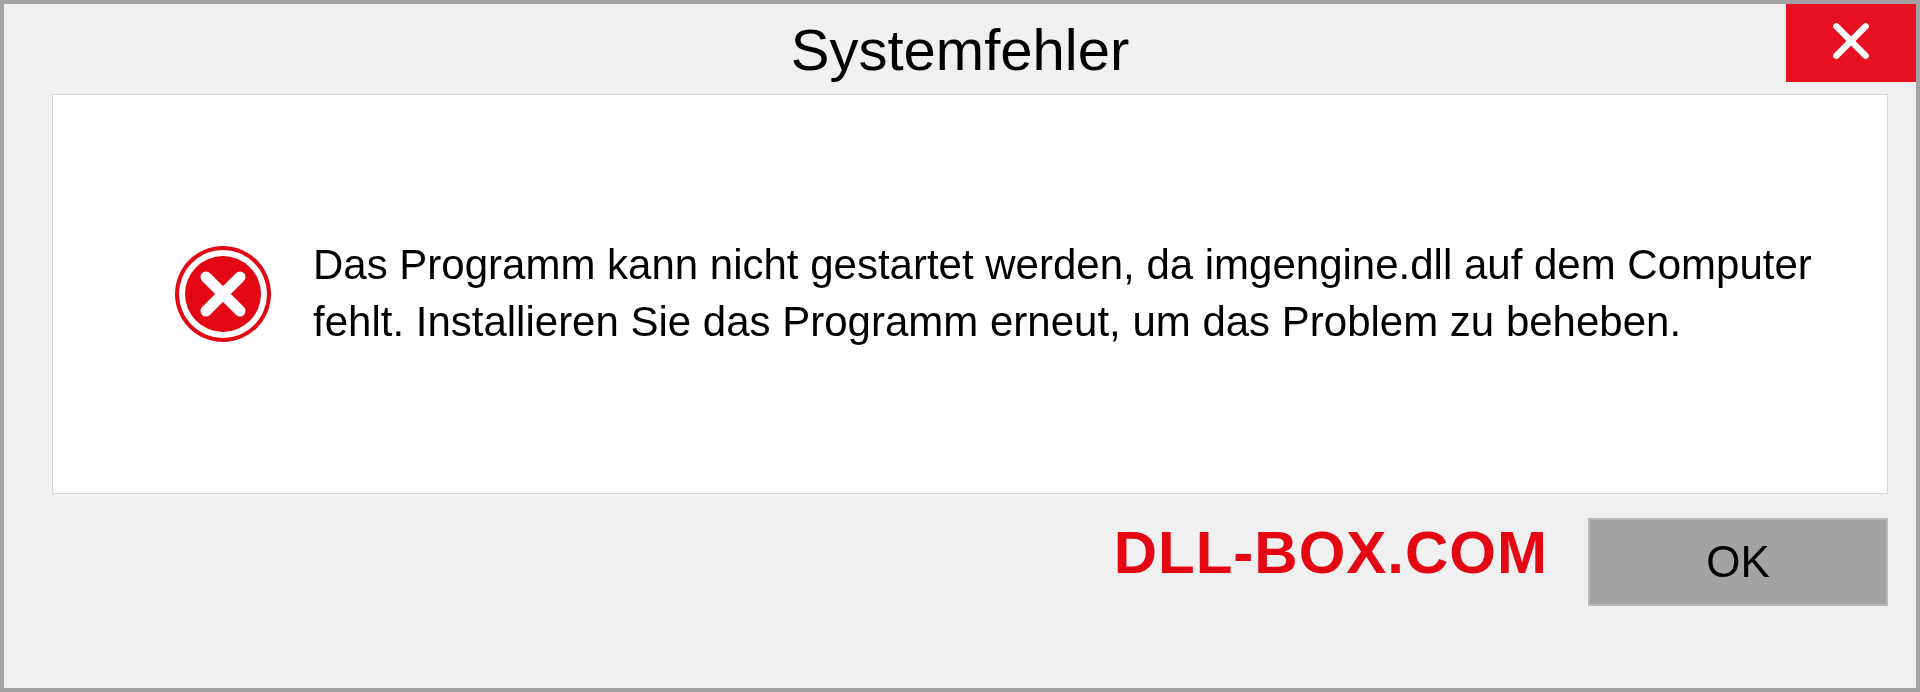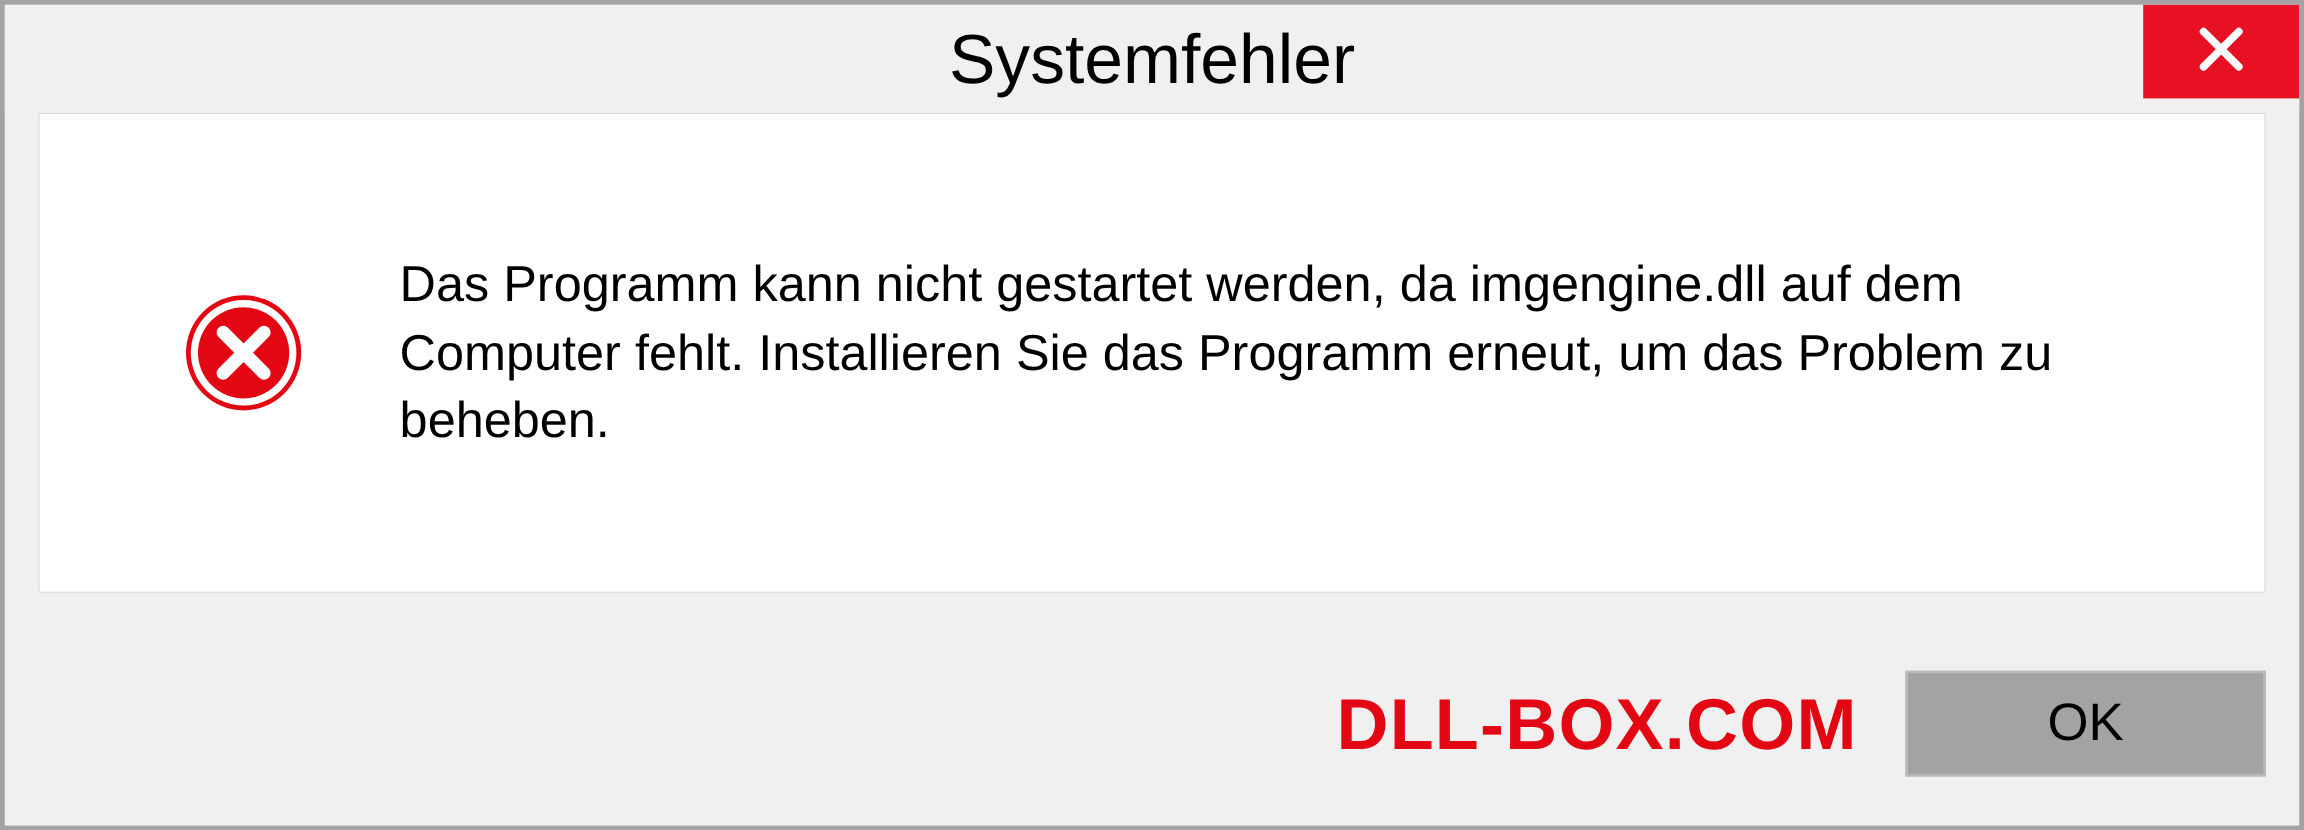--- a/index.html
+++ b/index.html
@@ -64,21 +64,22 @@
       padding: 0 28px;
     }
     
     .message-panel {
       background: #ffffff;
       border: 1px solid #d8d8d8;
       height: 400px;
       display: flex;
       align-items: center;
       padding: 40px 60px 40px 120px;
-      gap: 80px;
+      gap: 40px;
+      margin-left: 20px;
     }
     
     .error-icon {
       width: 100px;
       height: 100px;
       flex-shrink: 0;
     }
     
     .error-icon svg {
       width: 100%;
@@ -88,21 +89,20 @@
     .message-text {
       font-size: 42px;
       color: #000;
       line-height: 1.35;
       font-weight: 400;
     }
     
     .button-bar {
       height: 170px;
       display: flex;
-      align-items: center;
       justify-content: flex-end;
       padding: 0 28px;
       gap: 40px;
       position: relative;
     }
     
     .watermark {
       font-size: 60px;
       font-weight: 800;
       color: #e30613;

